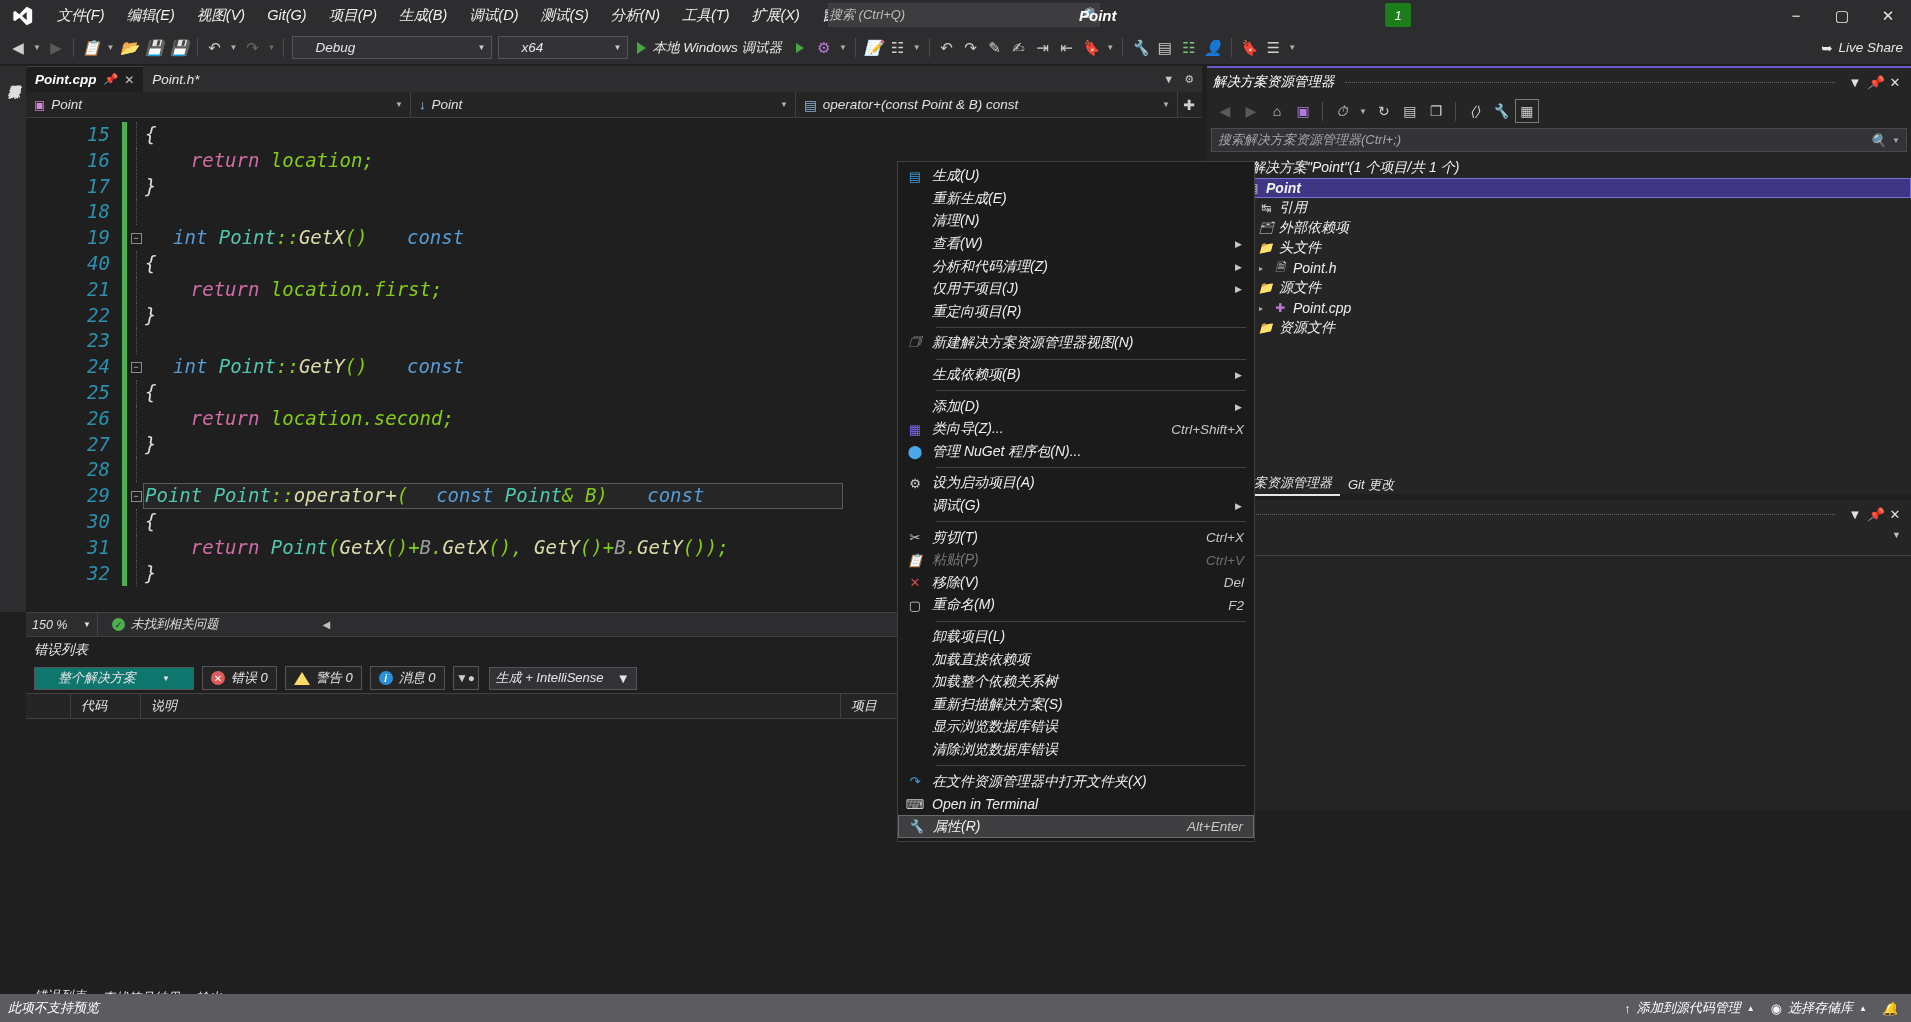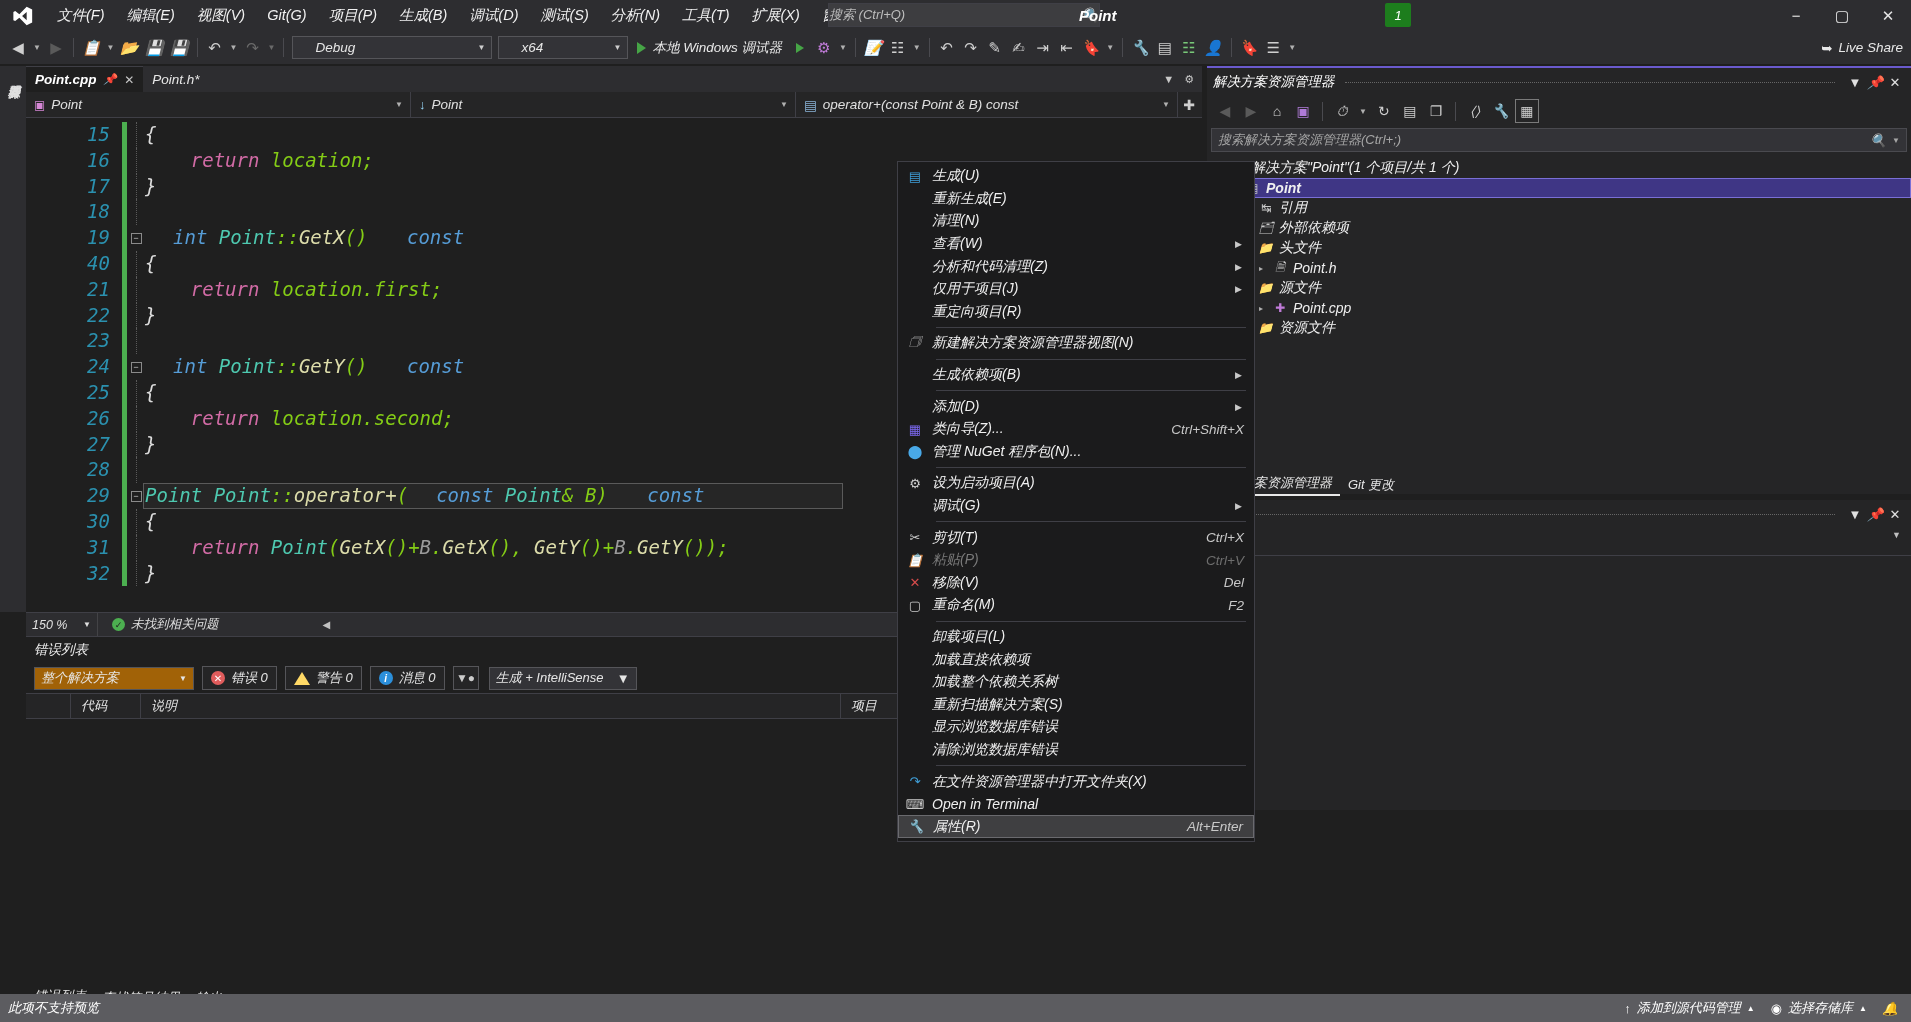--- a/index.html
+++ b/index.html
@@ -134,22 +134,22 @@
   }
 
   
   .errpanel {
     position: absolute; left: 26px; top: 636px; width: 1176px; height: 351px; background: #1f1f1f;
     border-top: 1px solid #3f3f46;
   }
   .errpanel-title { height: 26px; display: flex; align-items: center; padding-left: 8px; font-size: 13.5px; color: #f0f0f0; background: #1f1f1f;}
   .err-toolbar { height: 30px; display: flex; align-items: center; gap: 0px; padding-left: 8px; }
   .scope-combo {
-    width: 160px; height: 23px; background: #a16207; border: 1px solid #555559; display: flex;
-    align-items: center; justify-content: space-between; padding: 0 6px; font-size: 13px; color: #e6e6e6;
+    width: 160px; height: 23px; background: #0f766e; border: 1px solid #555559; display: flex;
+    align-items: center; justify-content: space-between; padding: 0 23px; font-size: 13px; color: #e6e6e6;
   }
   .scope-combo .sc { font-size: 8px; }
   .errtoggle {
     display: flex; align-items: center; gap: 6px; height: 24px; padding: 0 8px;
     font-size: 13px; color: #e6e6e6; border: 1px solid #555559; margin-left: 8px; background: #252526;
   }
   .ic-err { width: 14px; height: 14px; border-radius: 50%; background: #e05c5c; color:#fff; font-size: 10px; display:flex;align-items:center;justify-content:center; }
   .ic-warn { width: 0; height: 0; border-left: 8px solid transparent; border-right: 8px solid transparent; border-bottom: 13px solid #ffd966; position: relative; }
   .ic-info { width: 14px; height: 14px; border-radius: 50%; background: #2b8fdb; color:#fff; font-size: 10px; display:flex;align-items:center;justify-content:center; font-weight: bold;}
   .filter-btn { width: 26px; height: 24px; border: 1px solid #555559; display:flex;align-items:center;justify-content:center;margin-left:8px; font-size: 12px; color: #ccc; background:#252526; position: relative;}

